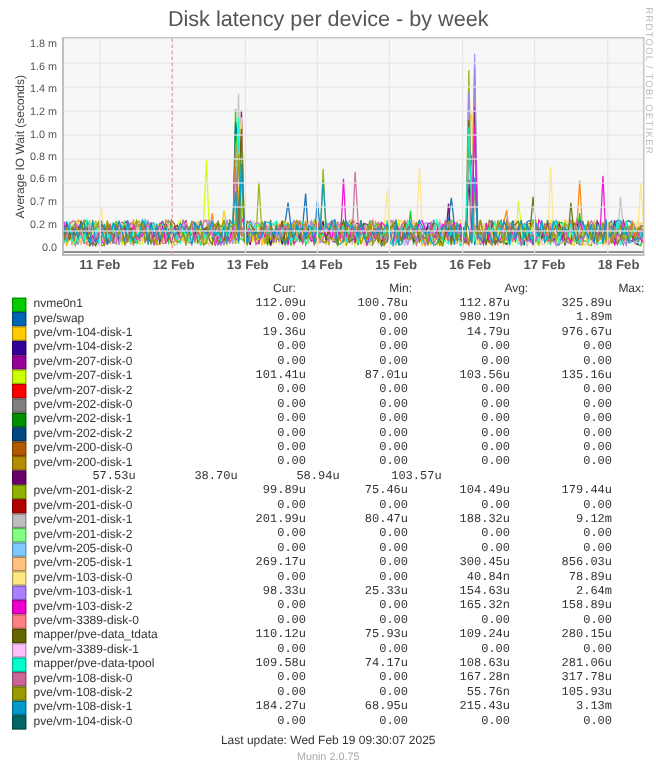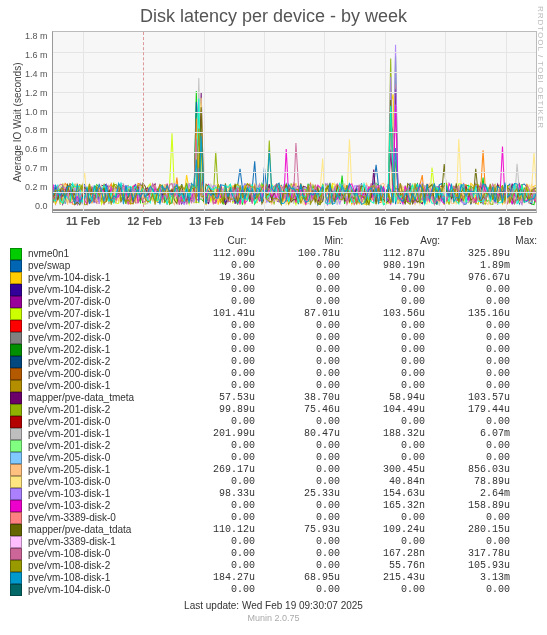--- a/index.html
+++ b/index.html
@@ -328,21 +328,20 @@
         <div class="legend-row">
           <span class="sw" style="background: rgb(179, 143, 0);"></span>
           <span class="lname">pve/vm-200-disk-1</span>
           <span class="lval">0.00</span>
           <span class="lval">0.00</span>
           <span class="lval">0.00</span>
           <span class="lval">0.00</span>
         </div>
         <div class="legend-row">
           <span class="sw" style="background: rgb(107, 0, 107);"></span>
-          <span class="lname">mapper/pve-data_tmeta</span>
           <span class="lval">57.53u</span>
           <span class="lval">38.70u</span>
           <span class="lval">58.94u</span>
           <span class="lval">103.57u</span>
         </div>
         <div class="legend-row">
           <span class="sw" style="background: rgb(143, 179, 0);"></span>
           <span class="lname">pve/vm-201-disk-2</span>
           <span class="lval">99.89u</span>
           <span class="lval">75.46u</span>
@@ -356,21 +355,21 @@
           <span class="lval">0.00</span>
           <span class="lval">0.00</span>
           <span class="lval">0.00</span>
         </div>
         <div class="legend-row">
           <span class="sw" style="background: rgb(190, 190, 190);"></span>
           <span class="lname">pve/vm-201-disk-1</span>
           <span class="lval">201.99u</span>
           <span class="lval">80.47u</span>
           <span class="lval">188.32u</span>
-          <span class="lval">6.07m</span>
+          <span class="lval">9.12m</span>
         </div>
         <div class="legend-row">
           <span class="sw" style="background: rgb(128, 255, 128);"></span>
           <span class="lname">pve/vm-201-disk-2</span>
           <span class="lval">0.00</span>
           <span class="lval">0.00</span>
           <span class="lval">0.00</span>
           <span class="lval">0.00</span>
         </div>
         <div class="legend-row">
@@ -429,20 +428,28 @@
           <span class="lval">109.24u</span>
           <span class="lval">280.15u</span>
         </div>
         <div class="legend-row">
           <span class="sw" style="background: rgb(255, 191, 255);"></span>
           <span class="lname">pve/vm-3389-disk-1</span>
           <span class="lval">0.00</span>
           <span class="lval">0.00</span>
           <span class="lval">0.00</span>
           <span class="lval">0.00</span>
+        </div>
+        <div class="legend-row">
+          <span class="sw" style="background: rgb(0, 255, 204);"></span>
+          <span class="lname">mapper/pve-data-tpool</span>
+          <span class="lval">109.58u</span>
+          <span class="lval">74.17u</span>
+          <span class="lval">108.63u</span>
+          <span class="lval">281.06u</span>
         </div>
         <div class="legend-row">
           <span class="sw" style="background: rgb(204, 102, 153);"></span>
           <span class="lname">pve/vm-108-disk-0</span>
           <span class="lval">0.00</span>
           <span class="lval">0.00</span>
           <span class="lval">167.28n</span>
           <span class="lval">317.78u</span>
         </div>
         <div class="legend-row">

